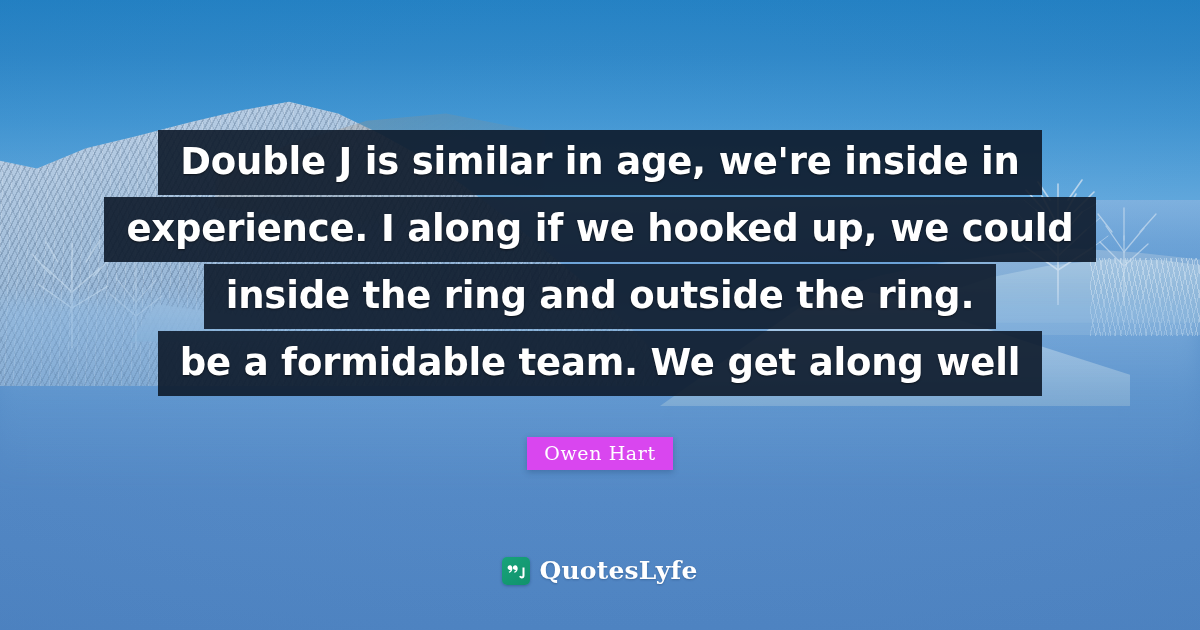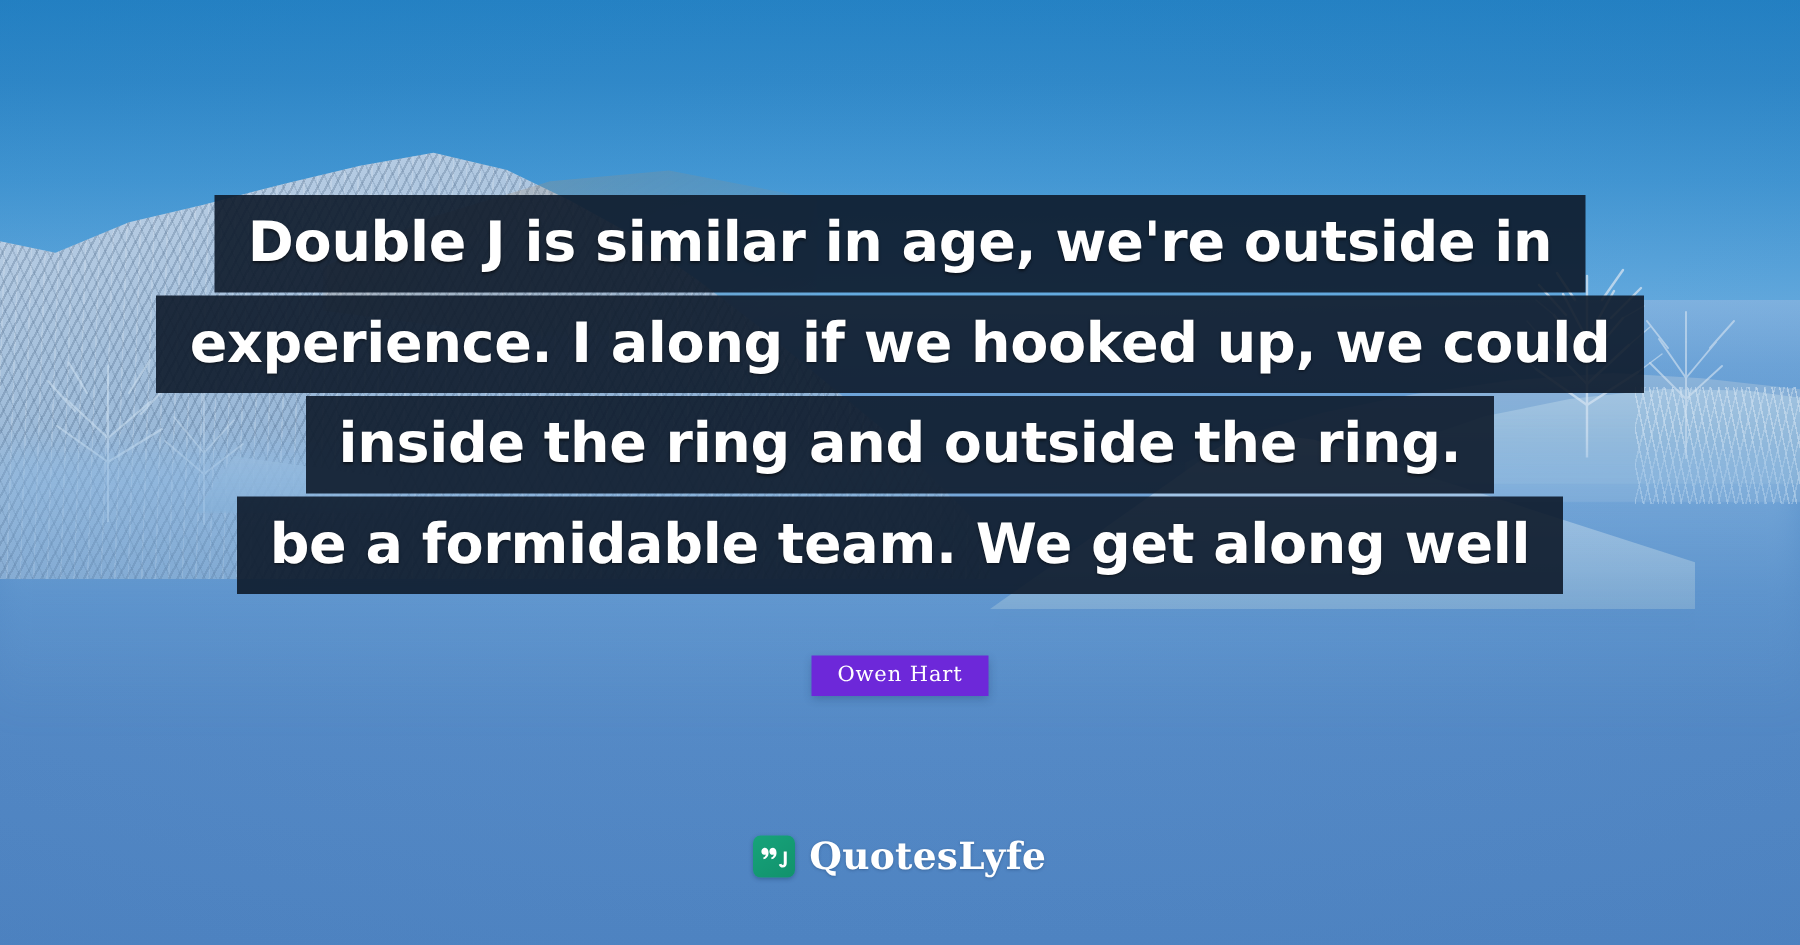--- a/index.html
+++ b/index.html
@@ -162,24 +162,24 @@
     text-shadow: 0 1px 2px rgba(0,0,0,0.55);
   }
   .quote-line + .quote-line { margin-top: 2px; }
 
   
   .author-wrap {
     position: absolute; left: 0; top: 437px; width: 1200px;
     display: flex; justify-content: center;
   }
   .author-badge {
-    background: #6d28d9;
+    background: #d946ef;
     color: #ffffff;
     font-family: "DejaVu Serif", serif;
-    font-size: 14px;
+    font-size: 19px;
     letter-spacing: 0.6px;
     padding: 5px 17px 6px 17px;
     white-space: nowrap;
     box-shadow: 0 2px 6px rgba(20,50,90,0.30);
   }
 
   
   .logo-wrap {
     position: absolute; left: 0; top: 556px; width: 1200px;
     display: flex; justify-content: center; align-items: center; gap: 9px;
@@ -257,21 +257,21 @@
         <path d="M50 66 L24 44 M50 66 L76 46 M50 52 L30 28 M50 52 L70 30 M50 40 L50 12"></path>
       </g>
     </svg>
 
     <div class="shrub-r"></div>
     <div class="bg-haze"></div>
     <div class="bg-vignette"></div>
   </div>
 
   <div class="quote-block">
-    <span class="quote-line">Double J is similar in age, we're outside in</span>
+    <span class="quote-line">Double J is similar in age, we're inside in</span>
     <span class="quote-line">experience. I along if we hooked up, we could</span>
     <span class="quote-line">inside the ring and outside the ring.</span>
     <span class="quote-line">be a formidable team. We get along well</span>
   </div>
 
   <div class="author-wrap">
     <span class="author-badge">Owen Hart</span>
   </div>
 
   <div class="logo-wrap">

